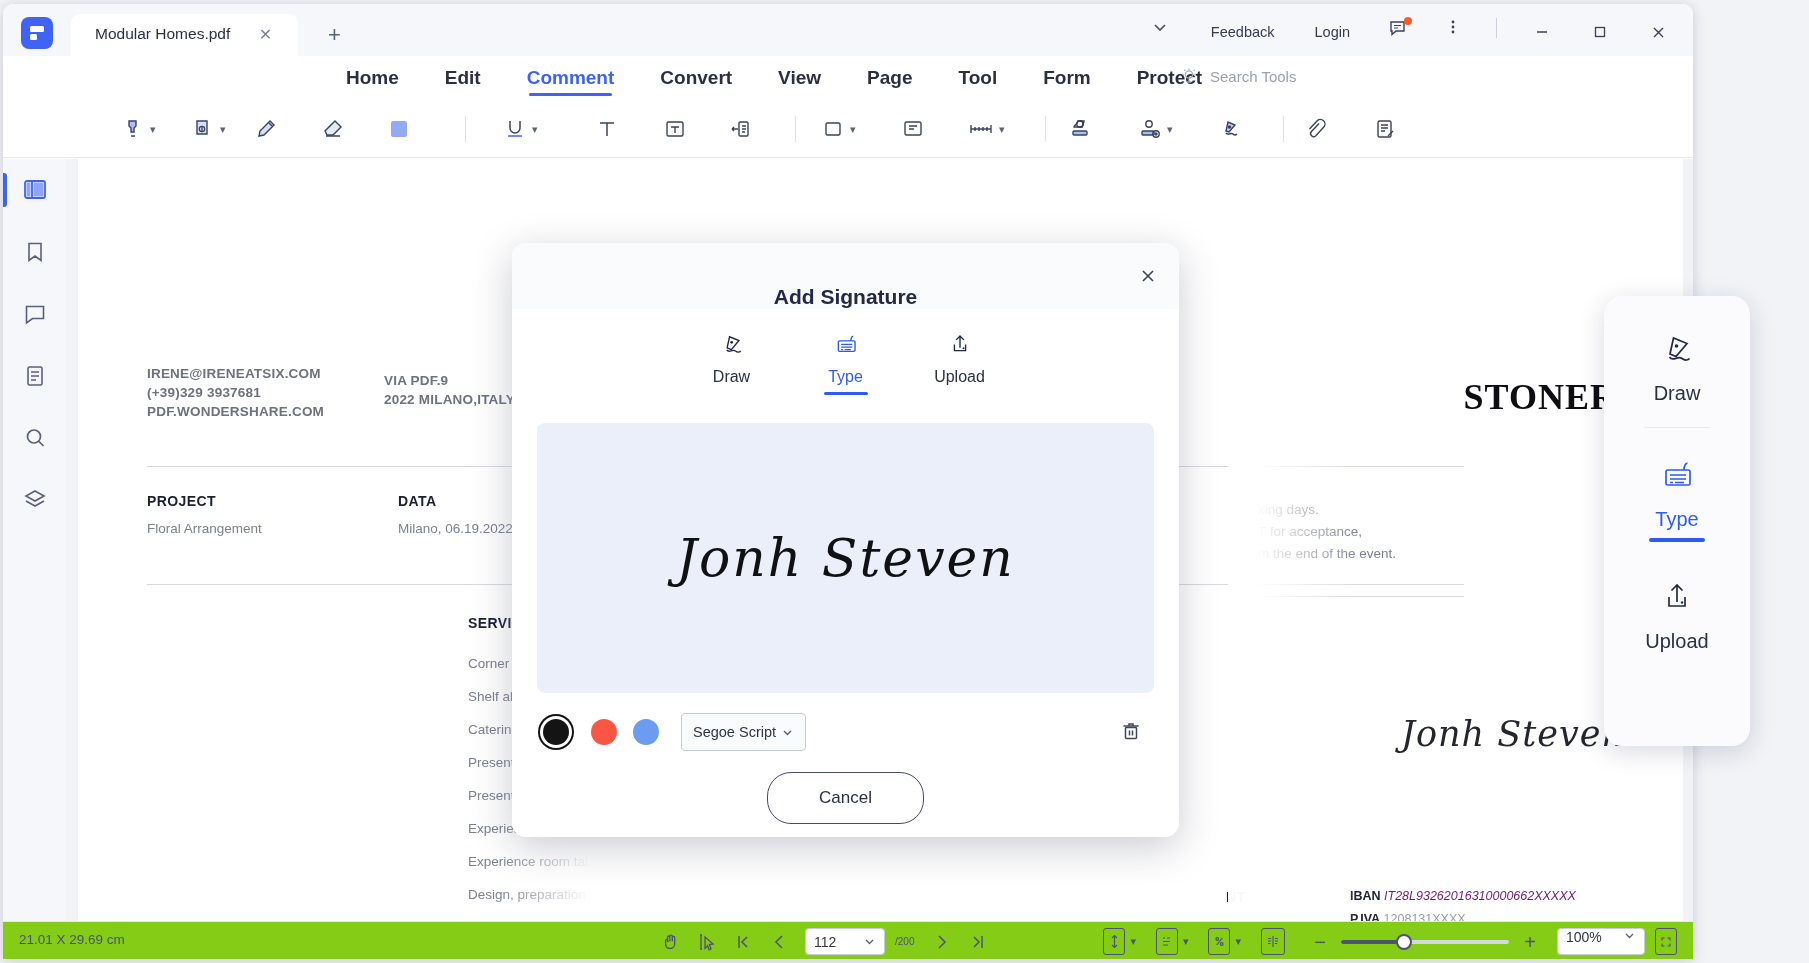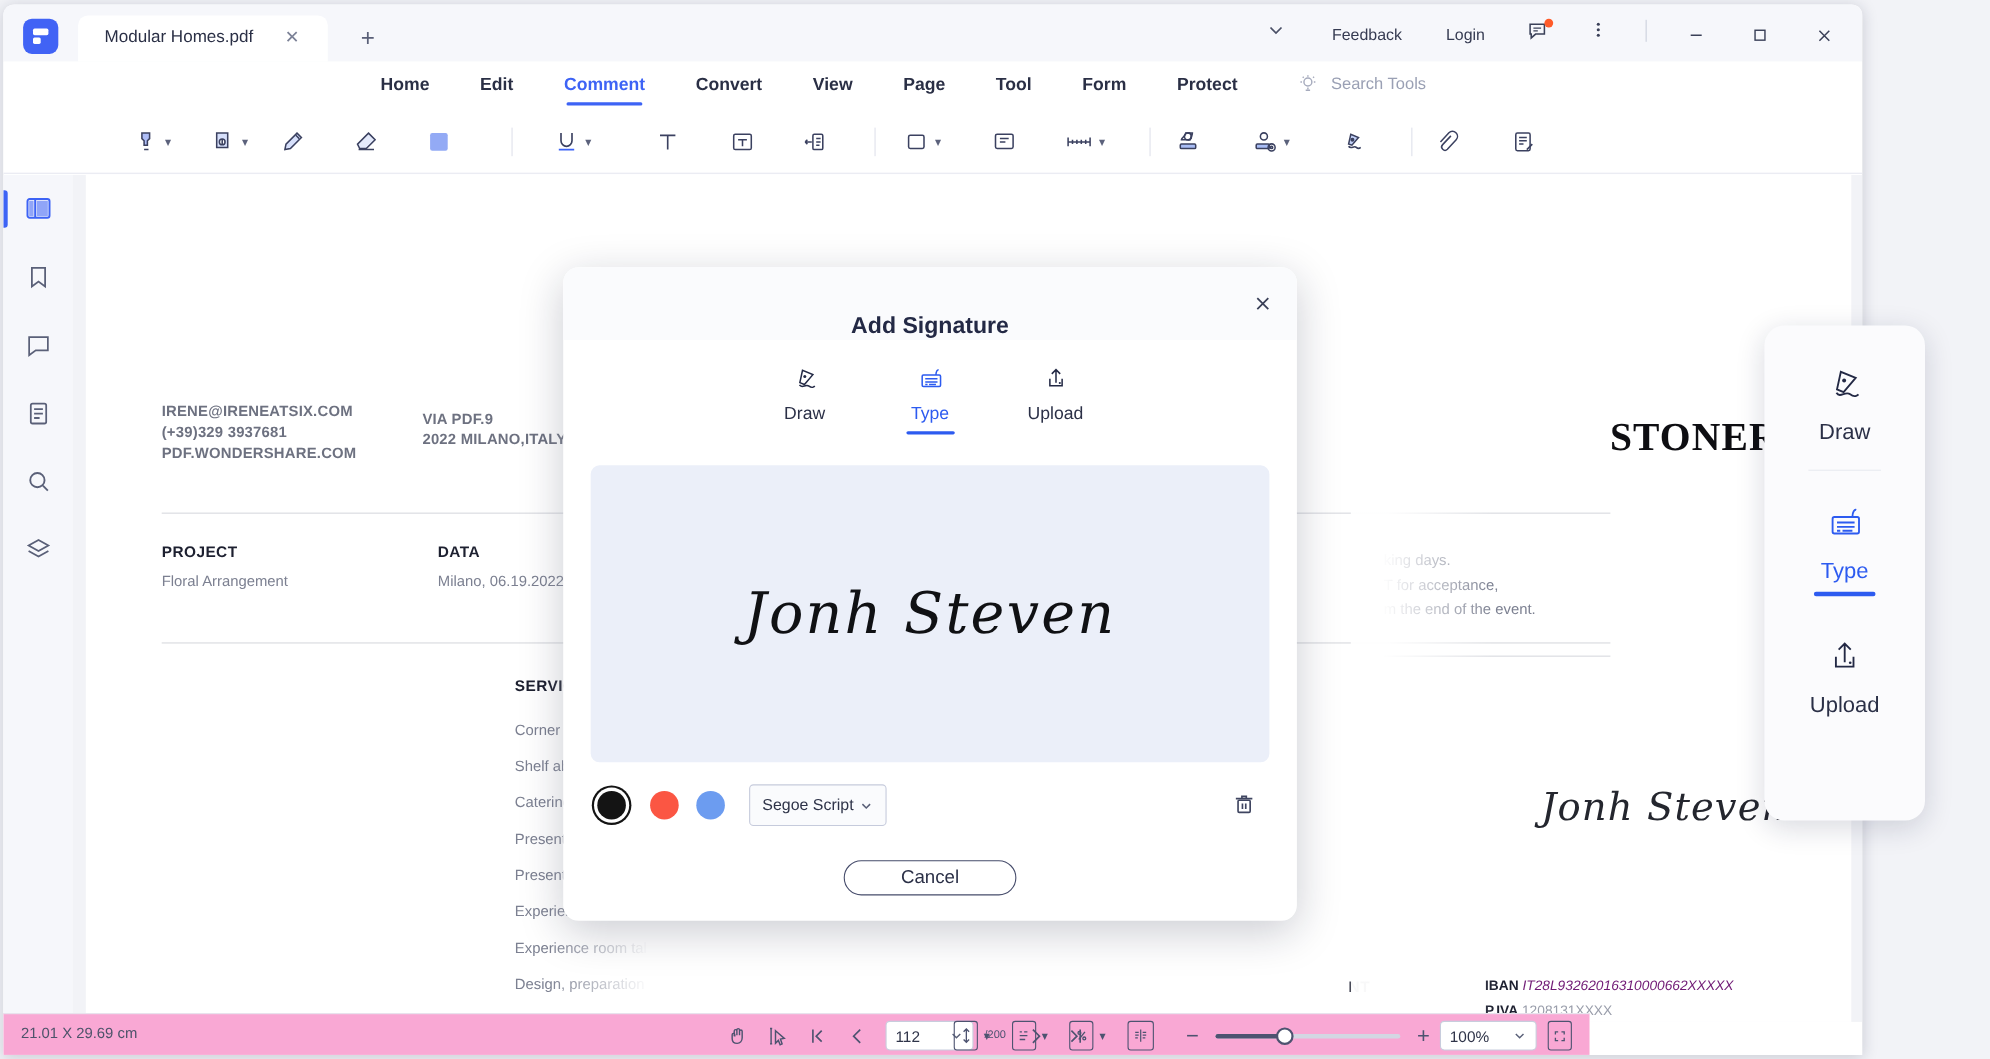--- a/index.html
+++ b/index.html
@@ -84,21 +84,21 @@
     color:#3a4058; cursor:pointer;
   }
 
   
   .menubar {
     position: relative; height: 44px; background: #ffffff;
     display: flex; align-items: center;
   }
   .menu-items { position:absolute; left: 320px; top:0; display:flex; align-items:center; height:44px; }
   .menu-item {
-    font-size: 16px; font-weight: bold; color: #2a2f45;
+    font-size: 19px; font-weight: bold; color: #2a2f45;
     margin: 0 23px; cursor: pointer; position: relative; line-height:44px;
   }
   .menu-item.active { color: #3d63f5; }
   .menu-item.active::after {
     content: ''; position:absolute; left: 2px; right: 2px; bottom: 4px;
     height: 3px; background:#3d63f5; border-radius:2px;
   }
   .search-wrap {
     position: absolute; left: 1175px; top: 9px;
     display:flex; align-items:center; gap: 10px; cursor:text;
@@ -177,22 +177,22 @@
     pointer-events:none;
   }
   .fade-r {
     position:absolute; left: 1150px; top: 0; width: 130px; height: 770px;
     background: linear-gradient(to left, rgba(255,255,255,0) 0%, rgba(255,255,255,.97) 75%);
     pointer-events:none;
   }
 
   
   .statusbar {
-    position: absolute; left: 0; bottom: 0; width: 1442px; height: 38px;
-    background: #f9a8d4; border-top: 1px solid #e6e8f0;
+    position: absolute; left: 0; bottom: 0; width: 1690px; height: 38px;
+    background: #84cc16; border-top: 1px solid #e6e8f0;
   }
   .dims { position:absolute; left:16px; top:10px; font-size:13.5px; color:#4d536a; }
   .sb-center { position:absolute; left: 650px; top: 6px; display:flex; align-items:center; gap:0; }
   .sb-btn {
     width: 36px; height: 26px; display:flex; align-items:center; justify-content:center;
     color:#4d5370; cursor:pointer;
   }
   .pagebox {
     width: 80px; height: 27px; background:#fff; border:1px solid #c8cddd; border-radius:4px;
     display:flex; align-items:center; justify-content:space-between; padding:0 8px;
@@ -210,22 +210,22 @@
   .zoomrow { display:flex; align-items:center; gap:0; }
   .zbtn { width:30px; text-align:center; font-size:20px; color:#4d5370; cursor:pointer; line-height:20px; font-weight:300;}
   .track { position:relative; width:168px; height:4px; background:#d3d7e3; border-radius:2px; margin:0 6px; cursor:pointer;}
   .trackfill { position:absolute; left:0; top:0; height:4px; width:62px; background:#4d5370; border-radius:2px; }
   .knob {
     position:absolute; left:55px; top:-6px; width:16px; height:16px; border-radius:50%;
     background:#fff; border:2px solid #4d5370;
   }
   .zoombox {
     width: 88px; height: 27px; background:#fff; border:1px solid #c8cddd; border-radius:4px;
-    display:flex; align-items:center; justify-content:space-between; padding:0 8px;
-    margin-right: 10px; cursor:pointer;
+    display:flex; align-items:flex-start; justify-content:space-between; padding:0 8px;
+    margin-left: 12px; margin-right: 10px; cursor:pointer;
   }
   .zoombox span { font-size:14px; color:#2f3449; }
 
   
   .floatpanel {
     position: absolute; left: 1604px; top: 296px;
     width: 146px; height: 450px;
     background: #fbfbfd; border-radius: 18px;
     box-shadow: 0 6px 26px rgba(20,25,60,.16);
     display:flex; flex-direction:column; align-items:center;
@@ -293,21 +293,21 @@
   .trash {
     position:absolute; right: 6px; top: 3px; width: 34px; height: 34px;
     display:flex; align-items:center; justify-content:center;
     color:#3f4560; cursor:pointer;
   }
   .modal-foot {
     position:absolute; left:0; bottom: 0; width: 667px; height: 78px;
     display:flex; align-items:center; justify-content:center; gap: 22px;
   }
   .btn-cancel {
-    width: 157px; height: 32px; border-radius: 24px;
+    width: 157px; height: 52px; border-radius: 24px;
     border: 1.6px solid #464c6b; background:#fff;
     font-size: 17px; color:#2b3047; cursor:pointer;
     font-family:"Liberation Sans", sans-serif;
   }
   .btn-save {
     width: 157px; height: 48px; border-radius: 24px;
     border: none; background:#3f59f5; color:#fff;
     font-size: 17px; font-weight:bold; cursor:pointer;
     font-family:"Liberation Sans", sans-serif;
   }

